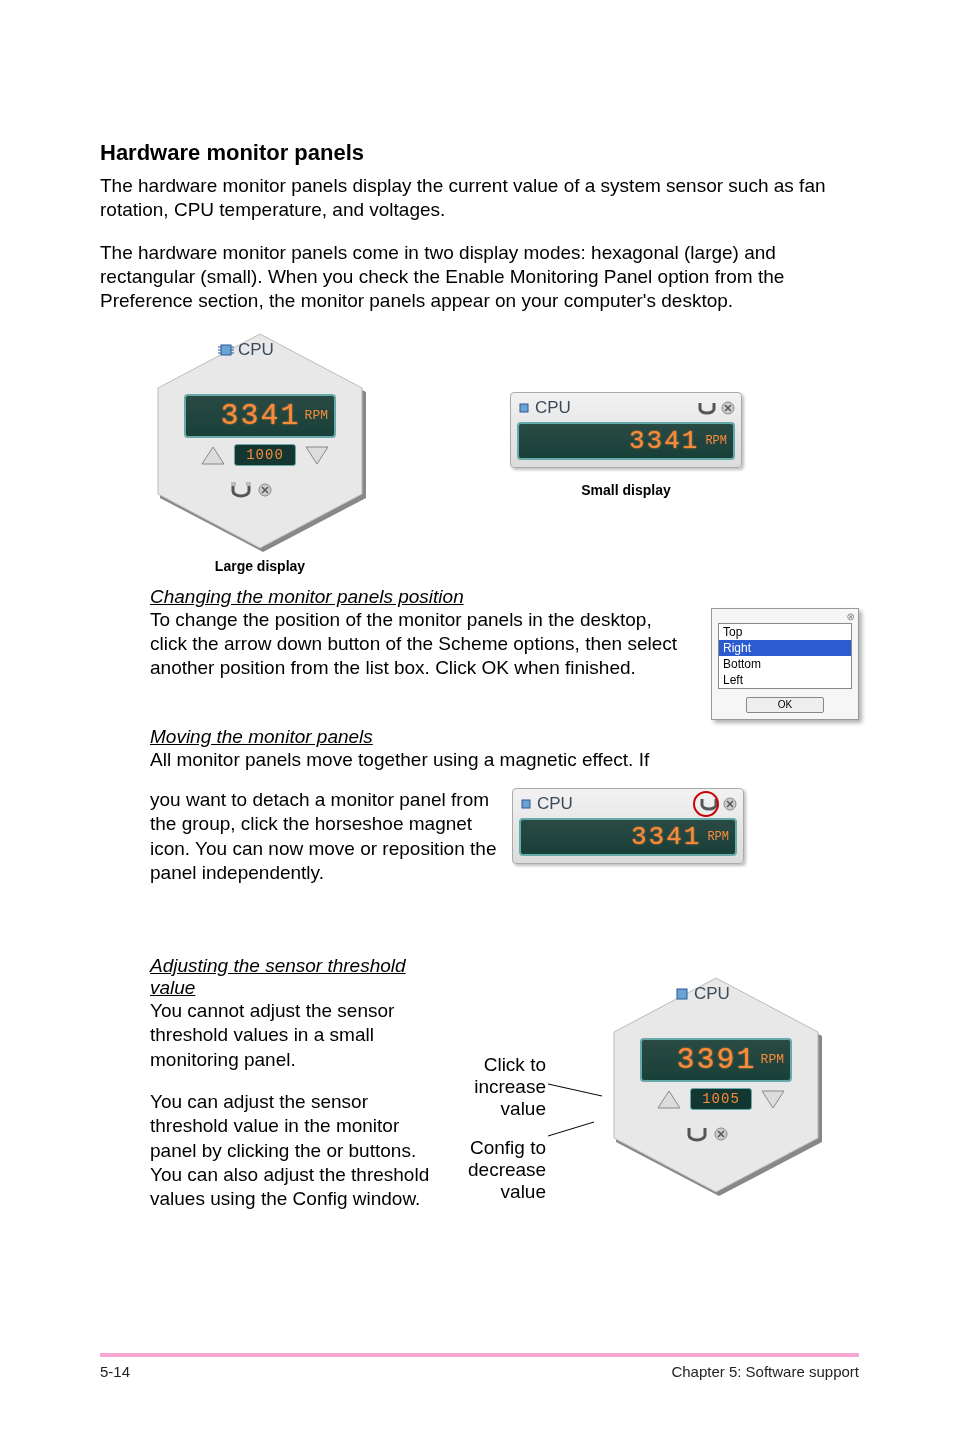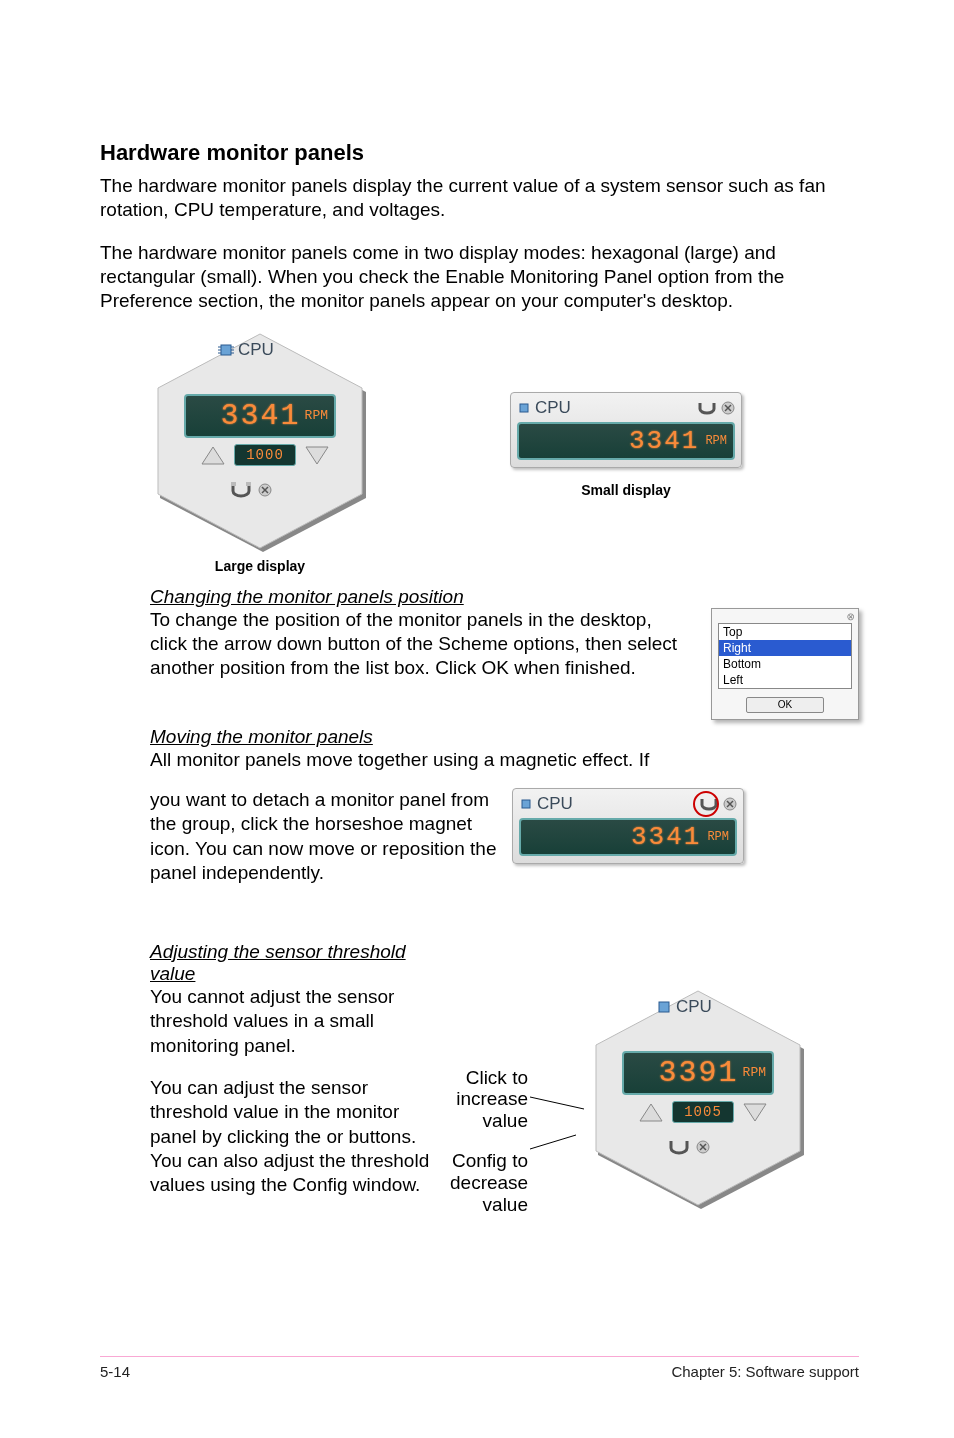--- a/index.html
+++ b/index.html
@@ -8,22 +8,22 @@
   h2.heading { font-size: 22px; font-weight: bold; margin-bottom: 8px; }
   p.body { font-size: 19px; line-height: 1.28; margin-bottom: 18px; }
   .sub-u { text-decoration: underline; font-style: italic; font-size: 19px; display: block; margin-top: 6px; }
   .caption { font-size: 14px; font-weight: bold; text-align: center; }
   .section { margin-top: 4px; }
   .indent { margin-left: 50px; margin-right: 0; }
   .row1 { display: flex; gap: 60px; margin-top: 14px; margin-bottom: 12px; align-items: flex-start; }
   .row1 .col { display: flex; flex-direction: column; align-items: center; }
   .row2 { display: flex; gap: 18px; align-items: flex-start; }
   .row3 { display: flex; gap: 12px; align-items: flex-start; margin-top: 2px; }
-  .row4 { display: flex; align-items: flex-end; margin-top: 32px; }
-  .footer { position: absolute; left: 100px; right: 95px; bottom: 58px; border-top: 1px solid #f9a8d4; padding-top: 6px; display: flex; justify-content: space-between; font-size: 15px; color: #222; }
+  .row4 { display: flex; gap: 18px; align-items: center; margin-top: 46px; }
+  .footer { position: absolute; left: 100px; right: 95px; bottom: 58px; border-top: 4px solid #f9a8d4; padding-top: 6px; display: flex; justify-content: space-between; font-size: 15px; color: #222; }
   
   .hex-wrap { position: relative; width: 220px; height: 220px; }
   .hex { position: absolute; left: 0; top: 0; width: 220px; height: 220px; }
   .hex polygon.shadow { fill: #888; }
   .hex polygon.face   { fill: #e8e8e8; stroke: #bbb; stroke-width: 1; }
   .hex-label { position: absolute; top: 8px; left: 68px; font-size: 17px; color: #3a4a5a; display: flex; align-items: center; gap: 4px; }
   .lcd-large { position: absolute; left: 34px; top: 62px; width: 152px; height: 44px; background: linear-gradient(#2a4a44,#184038); border: 2px solid #6aa; border-radius: 4px; display: flex; align-items: center; justify-content: flex-end; padding-right: 6px; gap: 4px; }
   .lcd-num { font-family: "Courier New", monospace; color: #f98b3a; font-size: 30px; letter-spacing: 2px; text-shadow: 0 0 2px #f98b3a; }
   .lcd-unit { font-family: "Courier New", monospace; color: #f98b3a; font-size: 13px; }
   .tri-row { position: absolute; left: 48px; top: 112px; display: flex; align-items: center; gap: 6px; }

